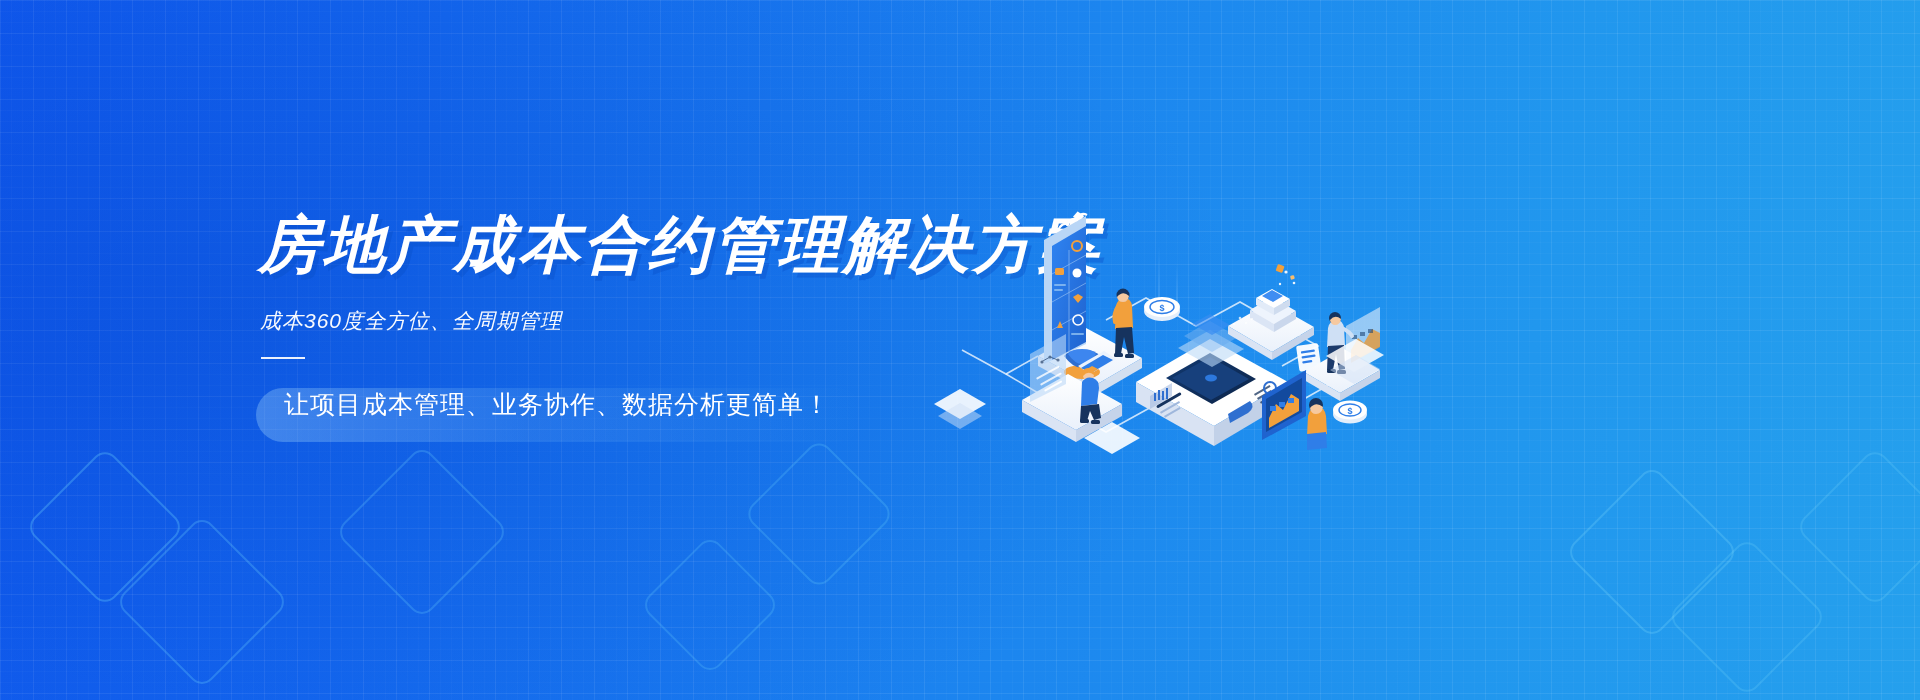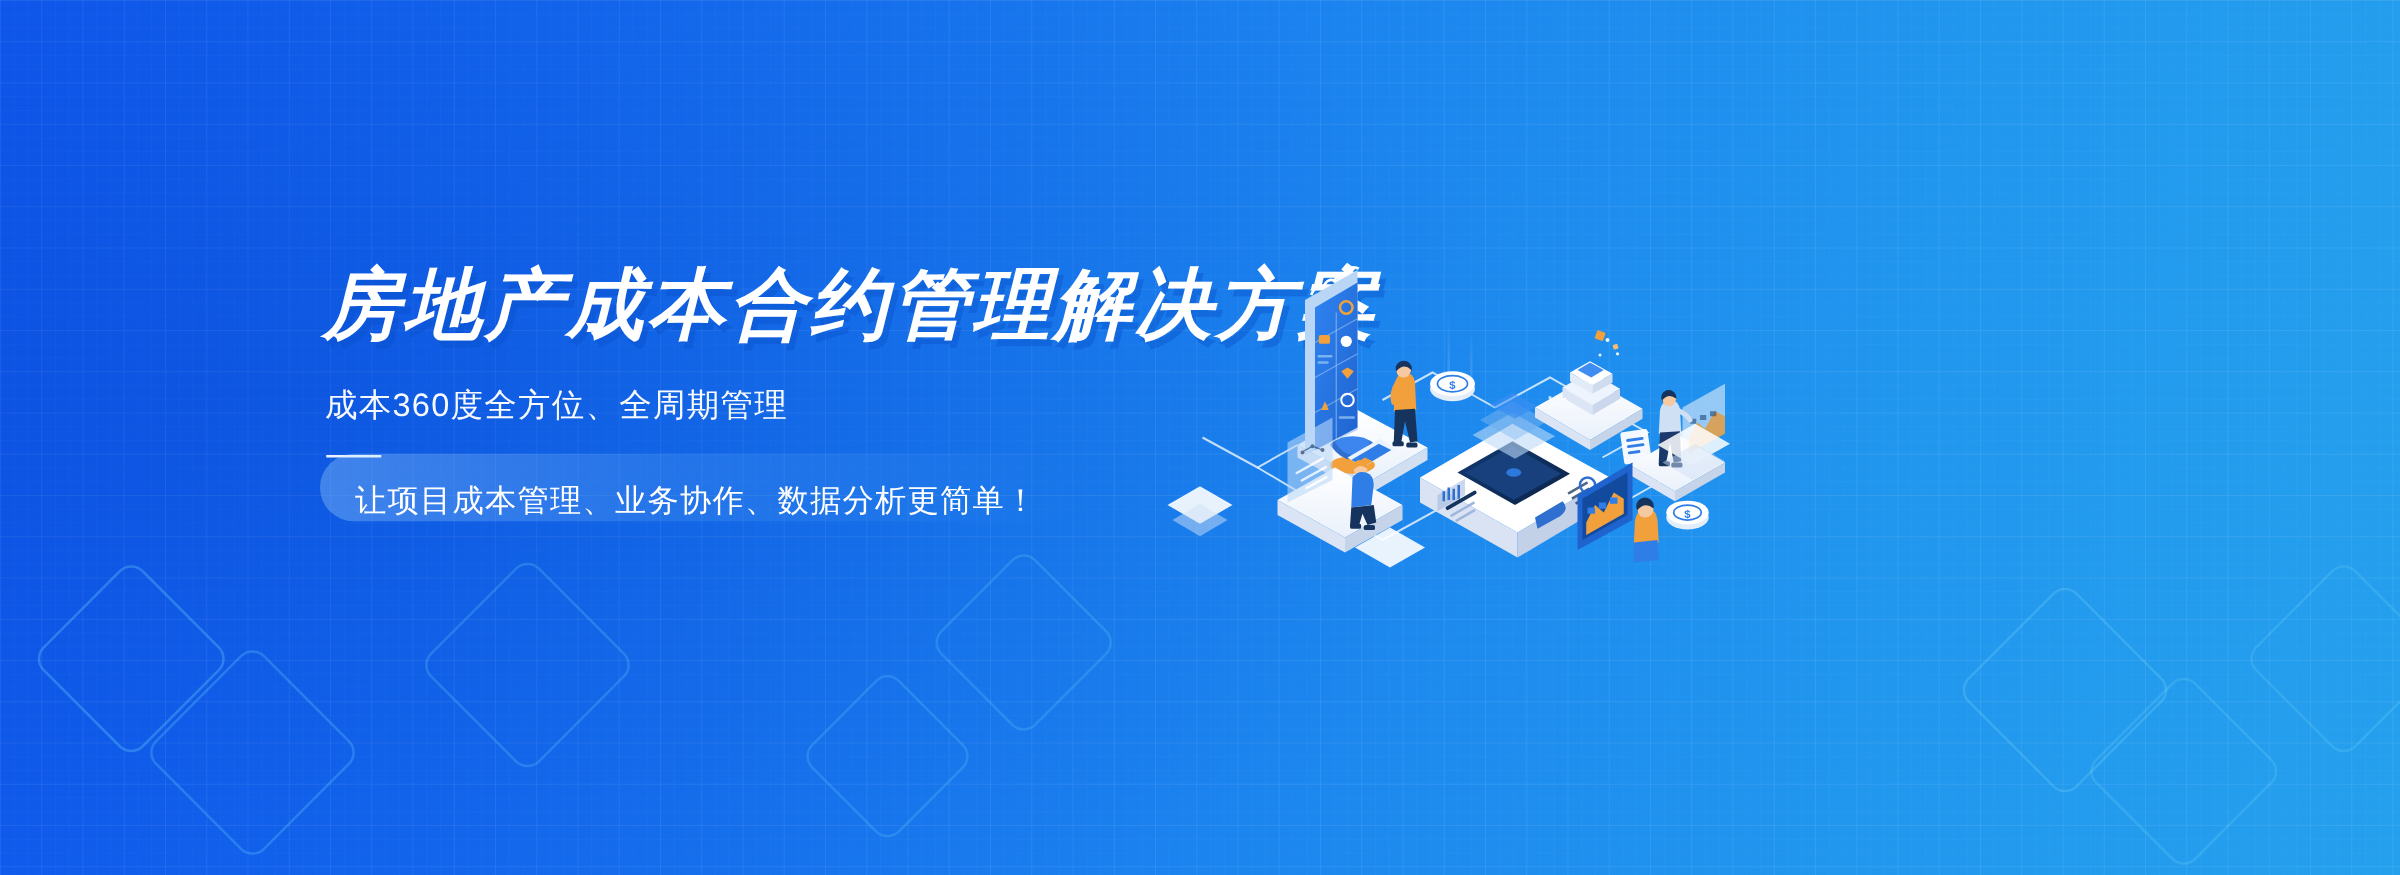--- a/index.html
+++ b/index.html
@@ -59,36 +59,37 @@
     line-height:1.08;
     font-weight:700;
     font-style:italic;
     color:#ffffff;
     letter-spacing:3px;
     text-shadow:4px 5px 0 rgba(8,78,200,.38);
     white-space:nowrap;
   }
   .subtitle{
     margin:28px 0 0 2px;
-    font-size:26px;
+    font-size:21px;
     color:#ffffff;
     letter-spacing:1px;
     font-weight:400;
     opacity:.97;
+    font-style:italic;
   }
   .rule{
     margin-top:22px;margin-left:3px;
     width:44px;height:2px;background:#ffffff;opacity:.92;
   }
 
   .tagline-pill{
-    position:absolute;left:256px;top:363px;
+    position:absolute;left:256px;top:388px;
     height:54px;
     padding:0 34px 0 28px;
-    display:flex;align-items:flex-end;
+    display:flex;align-items:flex-start;
     border-radius:27px 27px 27px 27px;
     background:linear-gradient(90deg, rgba(180,230,255,.30) 0%, rgba(150,215,255,.14) 45%, rgba(150,215,255,0) 100%);
   }
   .tagline{
     font-size:25px;color:#ffffff;letter-spacing:1px;white-space:nowrap;
   }
 
   
   .illus{position:absolute;left:910px;top:150px;width:470px;height:300px;}
   .illus svg{display:block;width:100%;height:100%;overflow:visible;}

